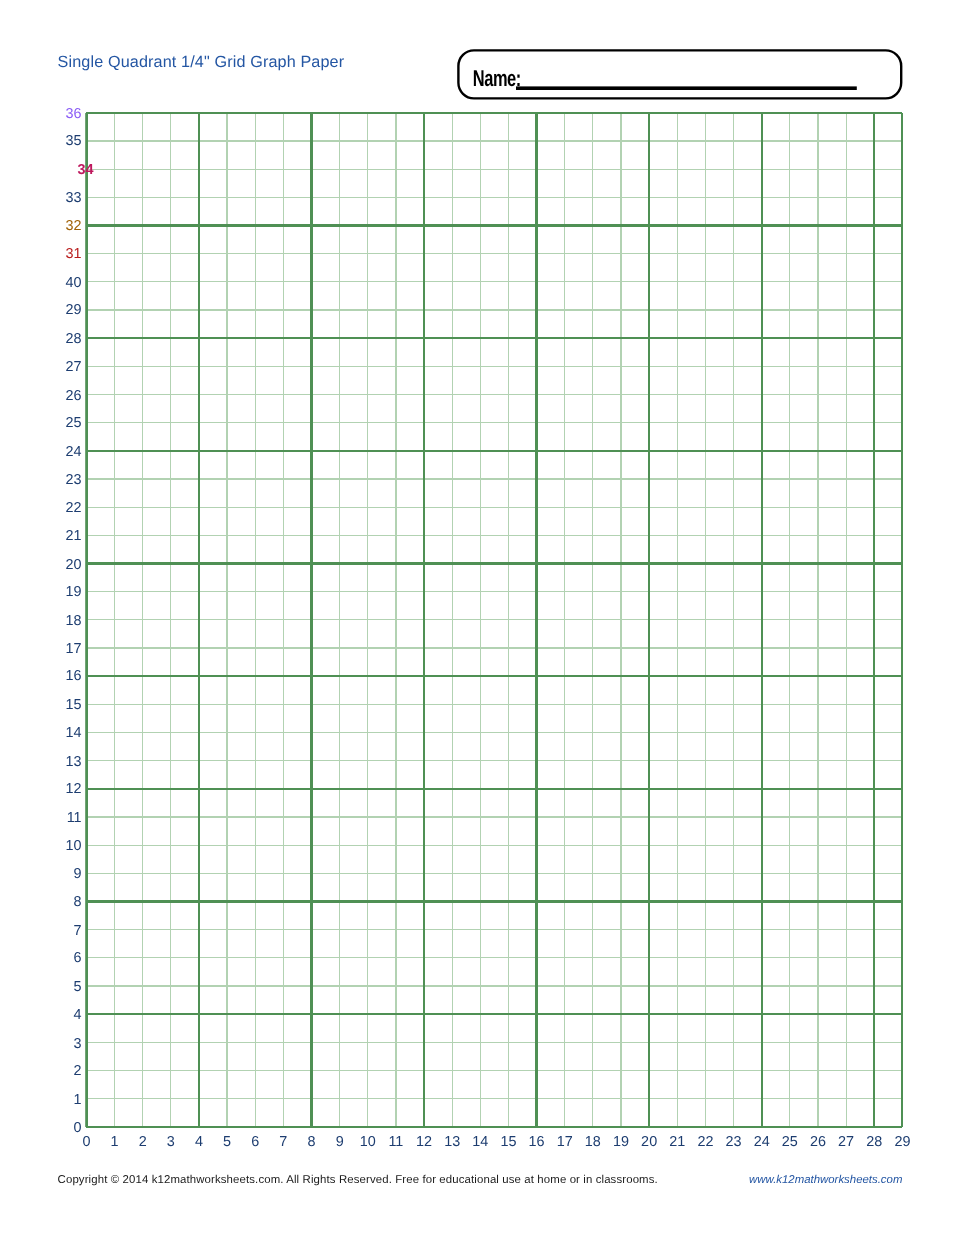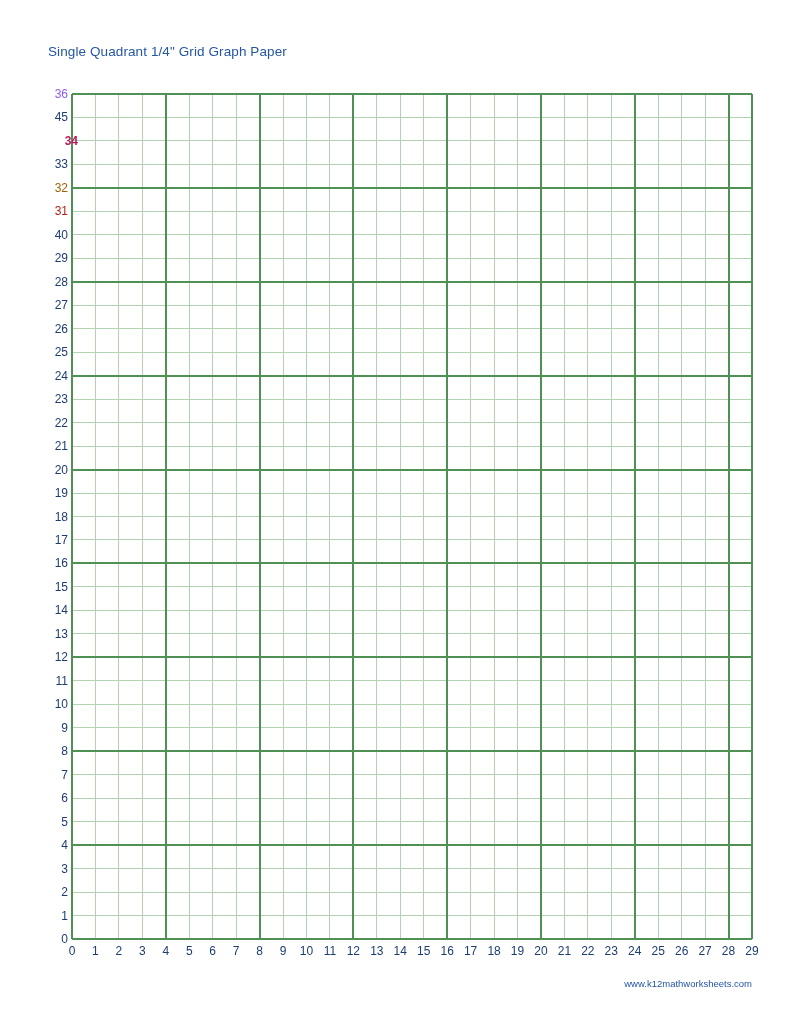--- a/index.html
+++ b/index.html
@@ -80,20 +80,24 @@
     color: #2456a3;
   }
 </style>
 </head>
 <body>
 
 <div class="page">
 
   <div class="title" style="color: rgb(36, 86, 163);">Single Quadrant 1/4" Grid Graph Paper</div>
 
+  <div class="name-box">
+    <span class="name-label">Name:</span>
+    <span class="name-line"></span>
+  </div>
 
   <svg class="grid-svg" id="grid-svg" shape-rendering="crispEdges" width="682" height="847" viewBox="0 0 682 847">
       <line x1="24.448275862068964" y1="1" x2="24.448275862068964" y2="846" stroke="#b2d2b2" stroke-width="1"></line>
       <line x1="47.89655172413793" y1="1" x2="47.89655172413793" y2="846" stroke="#b2d2b2" stroke-width="1"></line>
       <line x1="71.34482758620689" y1="1" x2="71.34482758620689" y2="846" stroke="#b2d2b2" stroke-width="1"></line>
       <line x1="118.24137931034483" y1="1" x2="118.24137931034483" y2="846" stroke="#b2d2b2" stroke-width="1"></line>
       <line x1="141.68965517241378" y1="1" x2="141.68965517241378" y2="846" stroke="#b2d2b2" stroke-width="1"></line>
       <line x1="165.13793103448276" y1="1" x2="165.13793103448276" y2="846" stroke="#b2d2b2" stroke-width="1"></line>
       <line x1="212.03448275862067" y1="1" x2="212.03448275862067" y2="846" stroke="#b2d2b2" stroke-width="1"></line>
       <line x1="235.48275862068965" y1="1" x2="235.48275862068965" y2="846" stroke="#b2d2b2" stroke-width="1"></line>
@@ -153,21 +157,21 @@
       <line x1="1" y1="470.44444444444446" x2="681" y2="470.44444444444446" stroke="#4f9054" stroke-width="2"></line>
       <line x1="1" y1="564.3333333333333" x2="681" y2="564.3333333333333" stroke="#4f9054" stroke-width="2"></line>
       <line x1="1" y1="658.2222222222222" x2="681" y2="658.2222222222222" stroke="#4f9054" stroke-width="2"></line>
       <line x1="1" y1="752.1111111111111" x2="681" y2="752.1111111111111" stroke="#4f9054" stroke-width="2"></line>
       <line x1="1" y1="846" x2="681" y2="846" stroke="#4f9054" stroke-width="2"></line>
       <line x1="681" y1="1" x2="681" y2="846" stroke="#4f9054" stroke-width="1.6"></line>
     </svg>
 
   <div id="y-axis">
       <span class="axis-label y-label" style="left: 30px; top: 87px; color: #8b5cf6;">36</span>
-      <span class="axis-label y-label" style="left: 30px; top: 110.472px; color: rgb(29, 61, 112);">45</span>
+      <span class="axis-label y-label" style="left: 30px; top: 110.472px; color: rgb(29, 61, 112);">35</span>
       <span class="axis-label y-label" style="left: 40px; top: 133.944px; color: #be185d; font-weight: bold;">34</span>
       <span class="axis-label y-label" style="left: 30px; top: 157.417px; color: rgb(29, 61, 112);">33</span>
       <span class="axis-label y-label" style="left: 30px; top: 180.889px; color: #a16207;">32</span>
       <span class="axis-label y-label" style="left: 30px; top: 204.361px; color: #b91c1c;">31</span>
       <span class="axis-label y-label" style="left: 30px; top: 227.833px; color: rgb(29, 61, 112);">40</span>
       <span class="axis-label y-label" style="left: 30px; top: 251.306px; color: rgb(29, 61, 112);">29</span>
       <span class="axis-label y-label" style="left: 30px; top: 274.778px; color: rgb(29, 61, 112);">28</span>
       <span class="axis-label y-label" style="left: 30px; top: 298.25px; color: rgb(29, 61, 112);">27</span>
       <span class="axis-label y-label" style="left: 30px; top: 321.722px; color: rgb(29, 61, 112);">26</span>
       <span class="axis-label y-label" style="left: 30px; top: 345.194px; color: rgb(29, 61, 112);">25</span>
@@ -223,16 +227,17 @@
       <span class="axis-label x-label" style="left: 572.862px; top: 944px; color: rgb(29, 61, 112);">22</span>
       <span class="axis-label x-label" style="left: 596.31px; top: 944px; color: rgb(29, 61, 112);">23</span>
       <span class="axis-label x-label" style="left: 619.759px; top: 944px; color: rgb(29, 61, 112);">24</span>
       <span class="axis-label x-label" style="left: 643.207px; top: 944px; color: rgb(29, 61, 112);">25</span>
       <span class="axis-label x-label" style="left: 666.655px; top: 944px; color: rgb(29, 61, 112);">26</span>
       <span class="axis-label x-label" style="left: 690.103px; top: 944px; color: rgb(29, 61, 112);">27</span>
       <span class="axis-label x-label" style="left: 713.552px; top: 944px; color: rgb(29, 61, 112);">28</span>
       <span class="axis-label x-label" style="left: 737px; top: 944px; color: rgb(29, 61, 112);">29</span>
     </div>
 
-
-  <div class="footer-link" style="color: rgb(36, 86, 163);">www.k12mathworksheets.com</div>
+  <div class="footer-copy">Copyright © 2014  k12mathworksheets.com. All Rights Reserved. Free for educational use at home or in classrooms.</div>
+
+  <div class="footer-link" style="color: rgb(36, 86, 163); font-style: italic;">www.k12mathworksheets.com</div>
 
 </div>
 
 </body></html>

